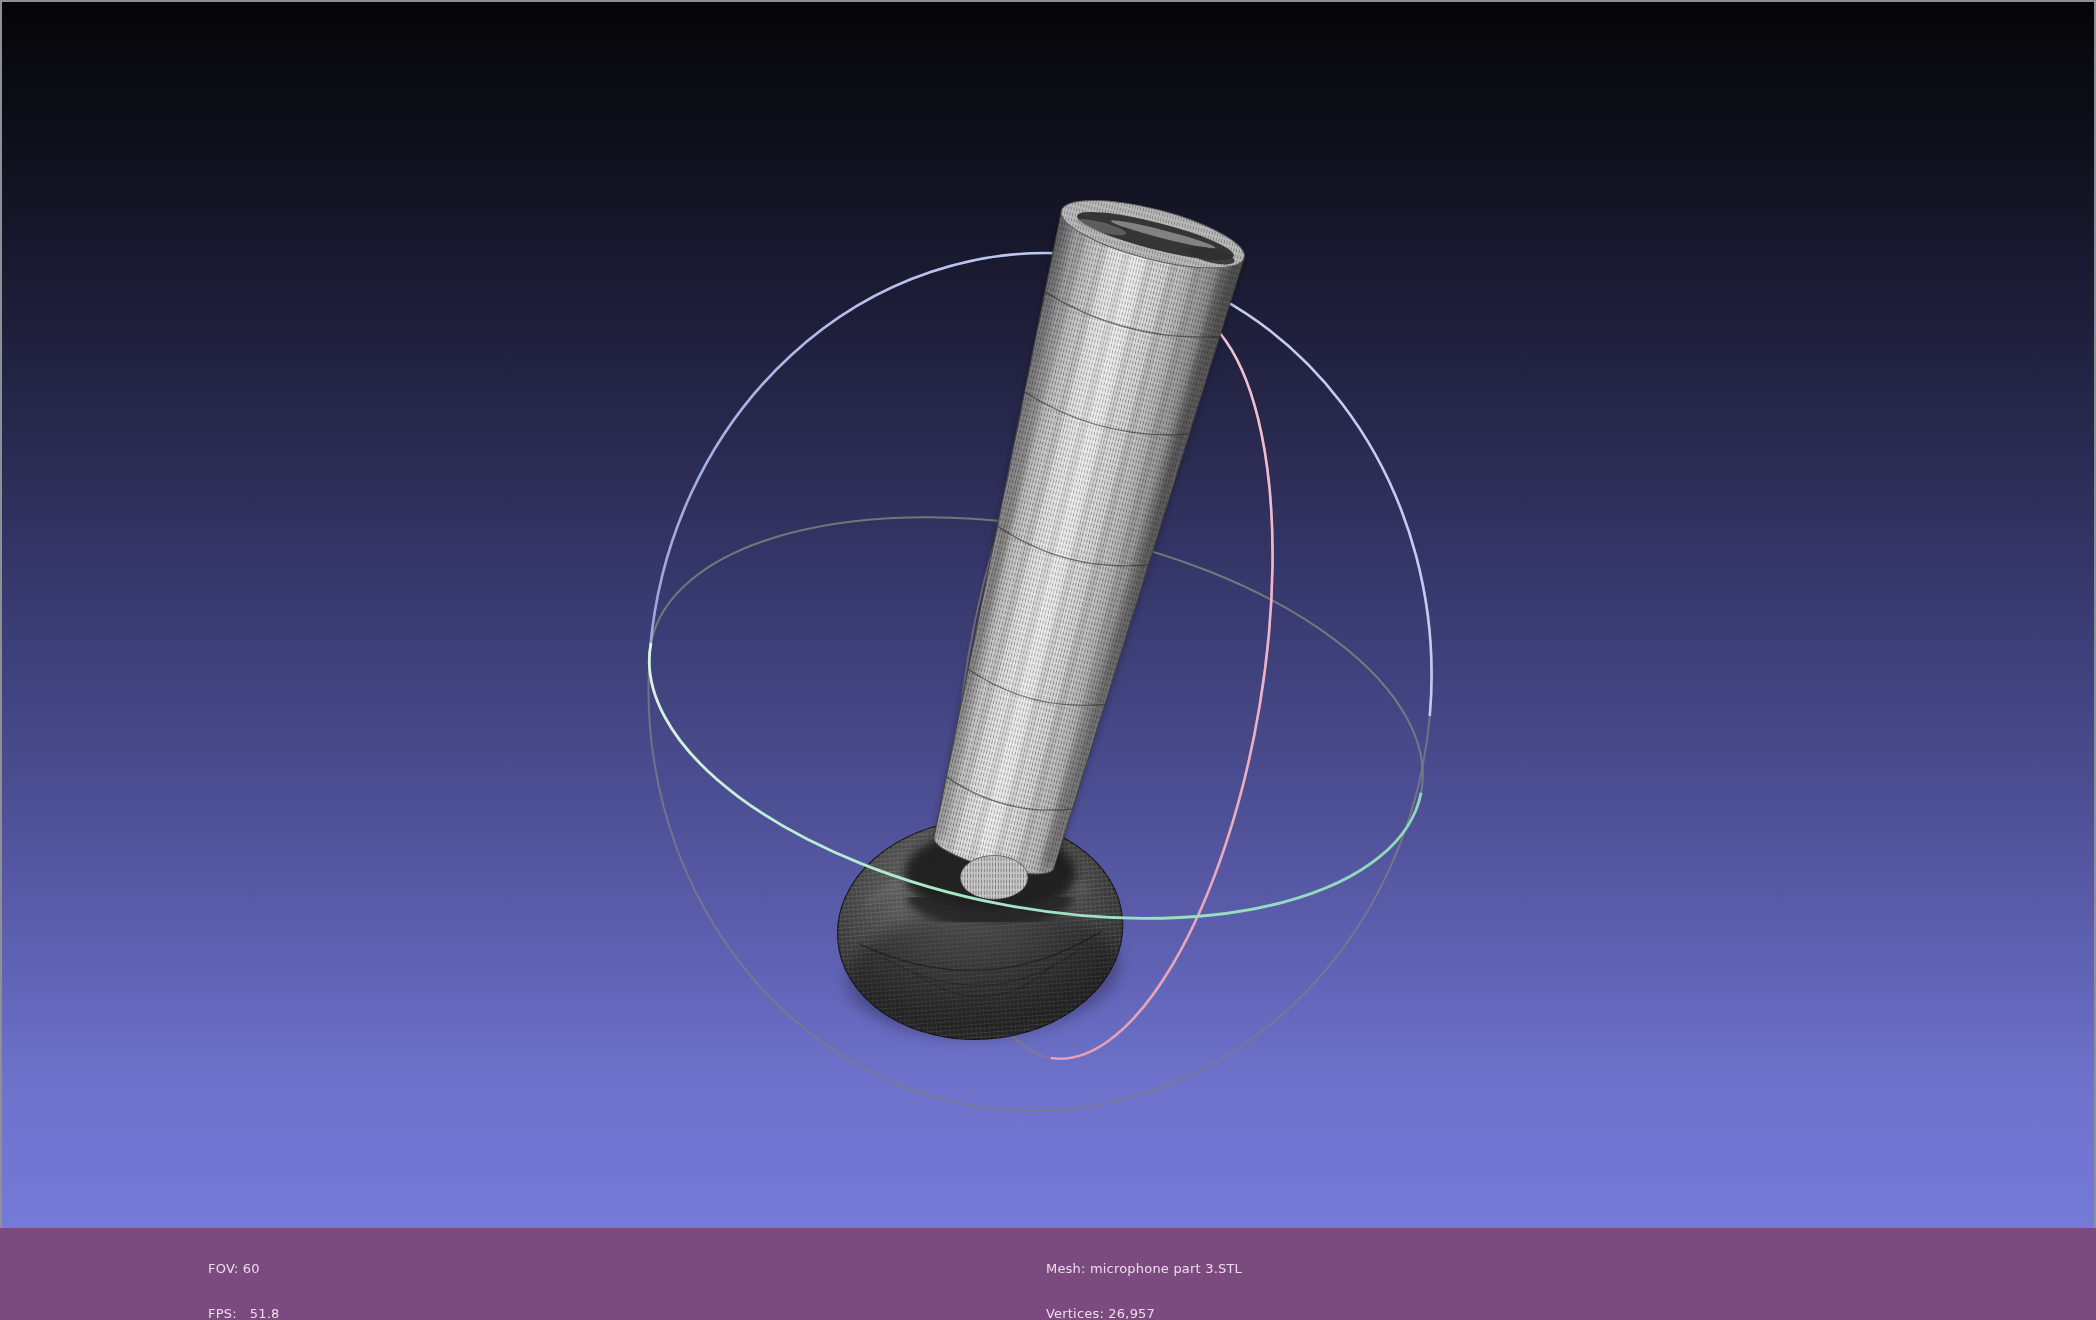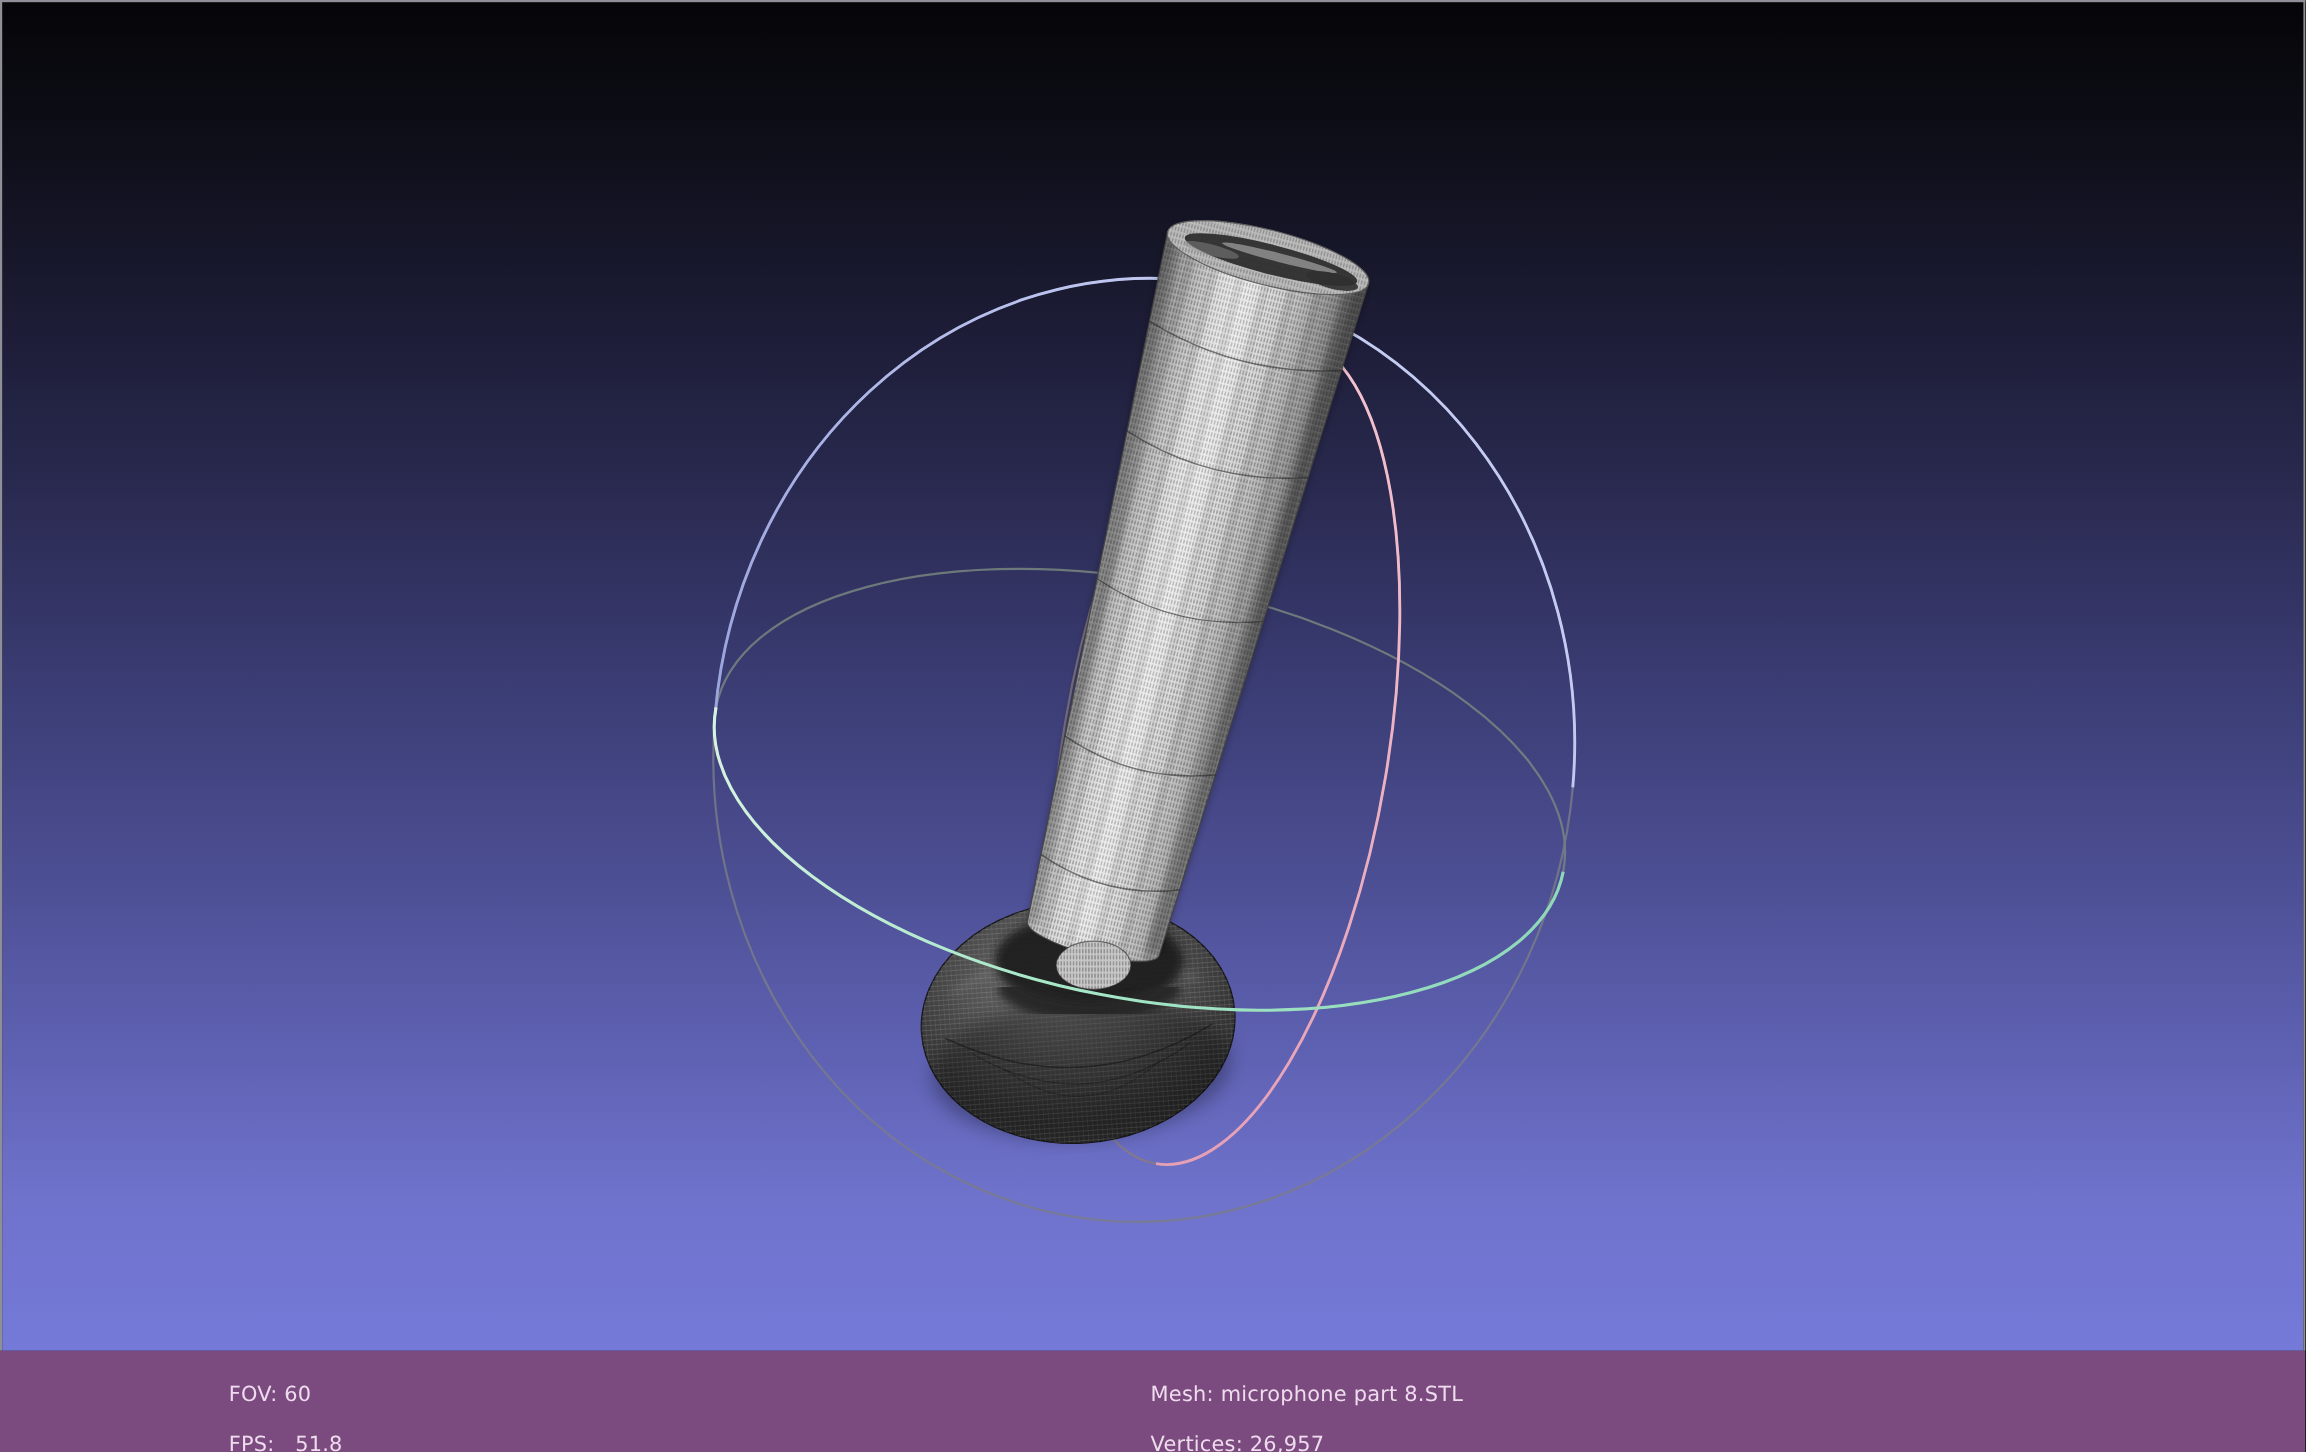--- a/index.html
+++ b/index.html
@@ -15,21 +15,21 @@
     border-top:2px solid #8f8f97;border-left:2px solid #8f8f97;border-right:2px solid #8f8f97;
     background:linear-gradient(180deg,
       #050508 0%, #0e0e18 10%, #1c1c36 24%, #2c2c55 38%,
       #3c3e77 52%, #4e5096 66%, #6063b5 79%, #6f73cc 89%, #7579d8 100%);
   }
   #scene{position:absolute;left:0;top:0;width:100%;height:100%;}
   #statusbar{
     position:absolute;left:0;top:1228px;width:2096px;height:92px;
     background:var(--bar-bg);
     color:var(--status-text);
-    font-size:19px;line-height:15px;
+    font-size:13px;line-height:15px;
   }
   .stat-block{position:absolute;top:3px;white-space:pre;}
   #stat-left{left:208px;}
   #stat-center{left:1046px;}
   .stat-line{display:block;letter-spacing:0.2px;}
 </style>
 </head>
 <body>
 
 <div id="viewport">
@@ -150,18 +150,18 @@
   </svg>
 </div>
 
 <div id="statusbar">
   <div id="stat-left" class="stat-block">
     <span class="stat-line">FOV: 60</span>
     <span class="stat-line">FPS:   51.8</span>
     
   </div>
   <div id="stat-center" class="stat-block">
-    <span class="stat-line">Mesh: microphone part 8.STL</span>
+    <span class="stat-line">Mesh: microphone part 3.STL</span>
     <span class="stat-line">Vertices: 26,957</span>
     
     
   </div>
 </div>
 
 </body></html>

